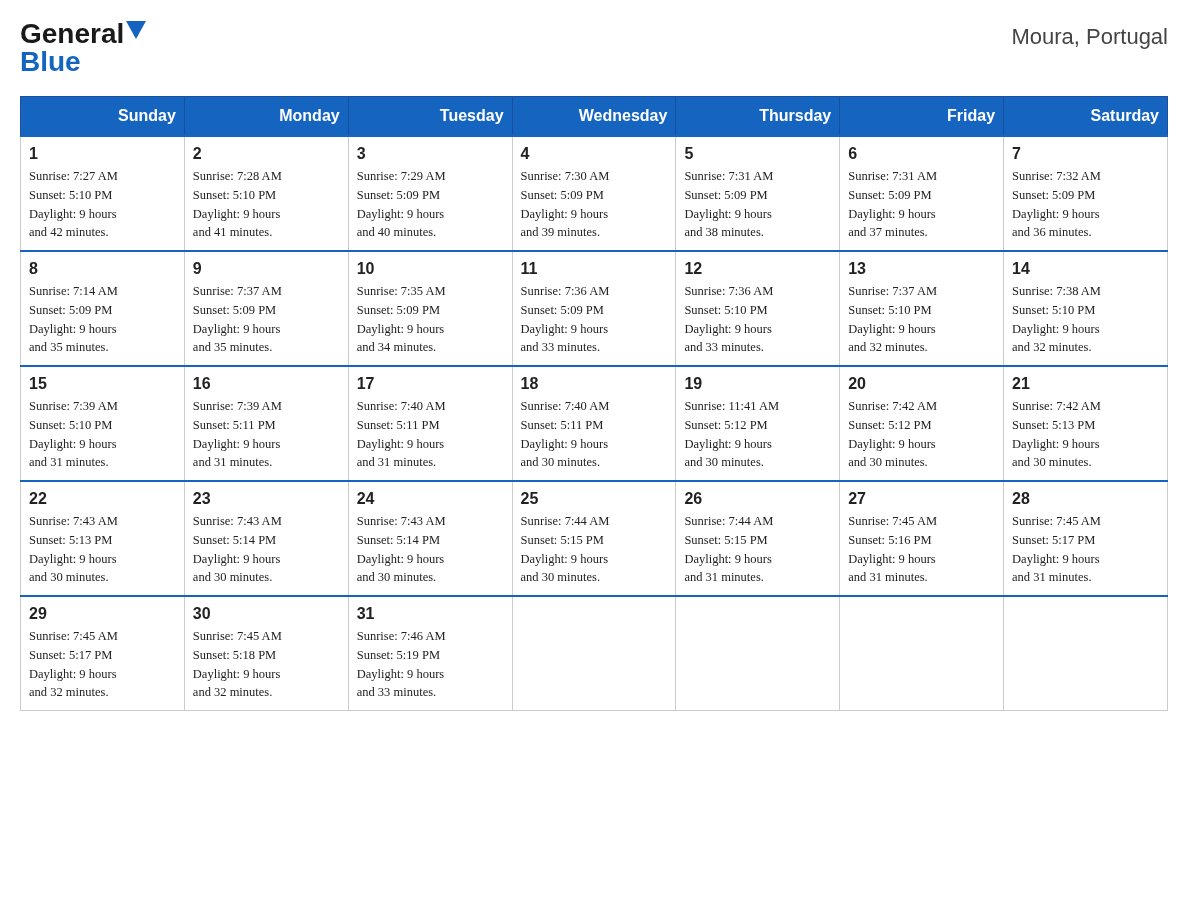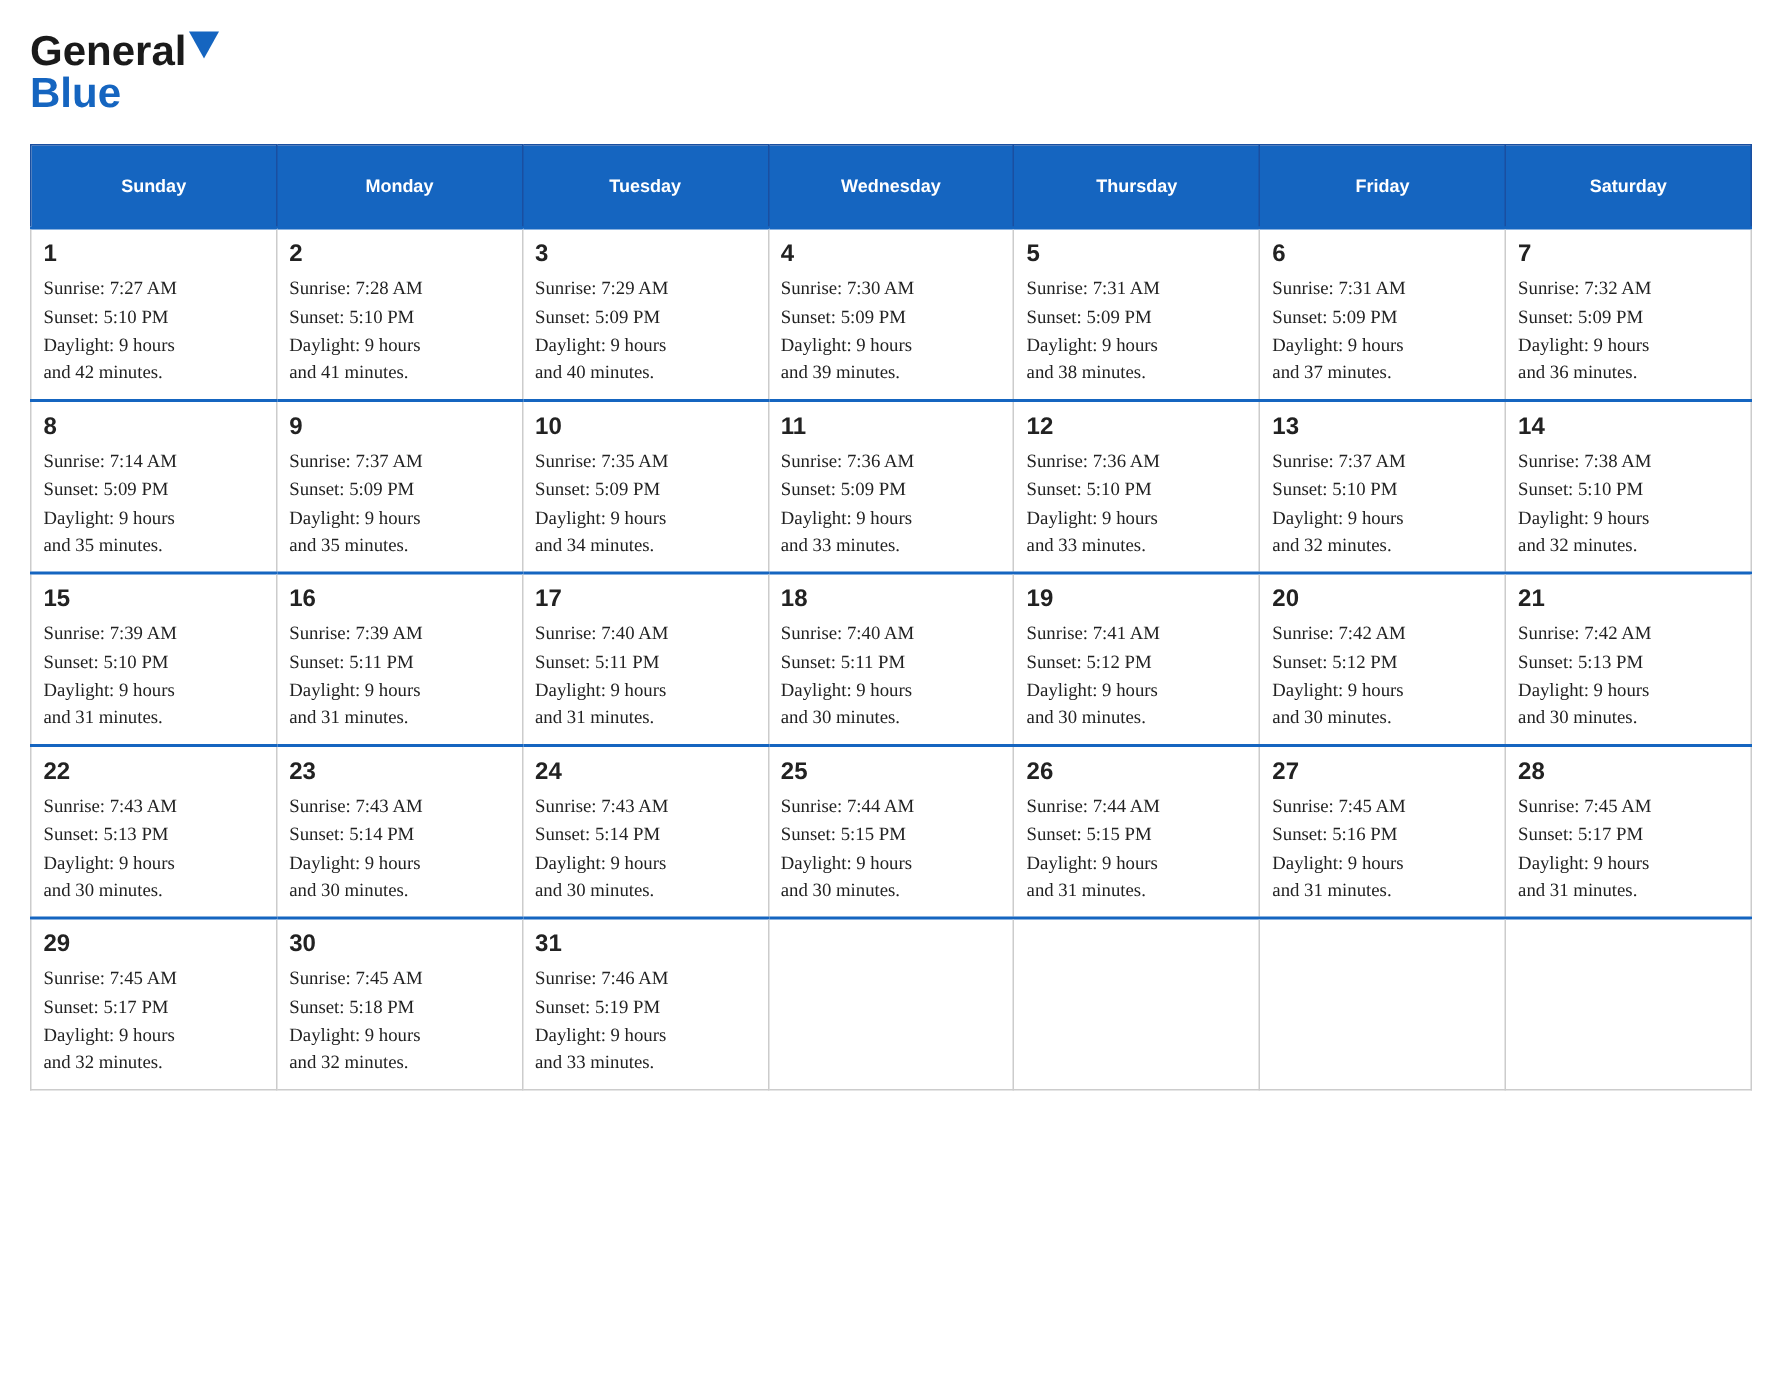--- a/index.html
+++ b/index.html
@@ -65,24 +65,24 @@
       margin-top: 4px;
     }
     .calendar {
       width: 100%;
       border-collapse: collapse;
       border: 1px solid #aaa;
     }
     .calendar th {
       background-color: #1565c0;
       color: #fff;
-      padding: 20px 8px;
-      font-size: 12px;
+      padding: 10px 8px;
+      font-size: 16px;
       font-weight: bold;
-      text-align: center;
+      text-align: right;
       border: 1px solid #1a4fa0;
     }
     .calendar td {
       vertical-align: top;
       padding: 8px;
       border: 1px solid #ccc;
       width: calc(100% / 7);
       min-height: 100px;
       font-size: 13px;
       color: #222;
@@ -111,20 +111,21 @@
 
 <div class="header">
   <div class="logo">
     <div class="logo-row">
       <span class="logo-general">General</span>
       <span class="logo-triangle"></span>
     </div>
     <span class="logo-blue">Blue</span>
   </div>
   <div class="title-block">
+    <div class="location">Moura, Portugal</div>
   </div>
 </div>
 
 <table class="calendar">
   <thead>
     <tr>
     <th>Sunday</th>
         <th>Monday</th>
         <th>Tuesday</th>
         <th>Wednesday</th>
@@ -297,21 +298,21 @@
         <div class="day-info">
           <span>Sunrise: 7:40 AM</span><br>
           <span>Sunset: 5:11 PM</span><br>
           <span>Daylight: 9 hours</span><br>
           <span>and 30 minutes.</span>
         </div>
       </td>
         <td>
         <span class="day-number">19</span>
         <div class="day-info">
-          <span>Sunrise: 7:41 AM</span><br>
+          <span>Sunrise: 11:41 AM</span><br>
           <span>Sunset: 5:12 PM</span><br>
           <span>Daylight: 9 hours</span><br>
           <span>and 30 minutes.</span>
         </div>
       </td>
         <td>
         <span class="day-number">20</span>
         <div class="day-info">
           <span>Sunrise: 7:42 AM</span><br>
           <span>Sunset: 5:12 PM</span><br>

